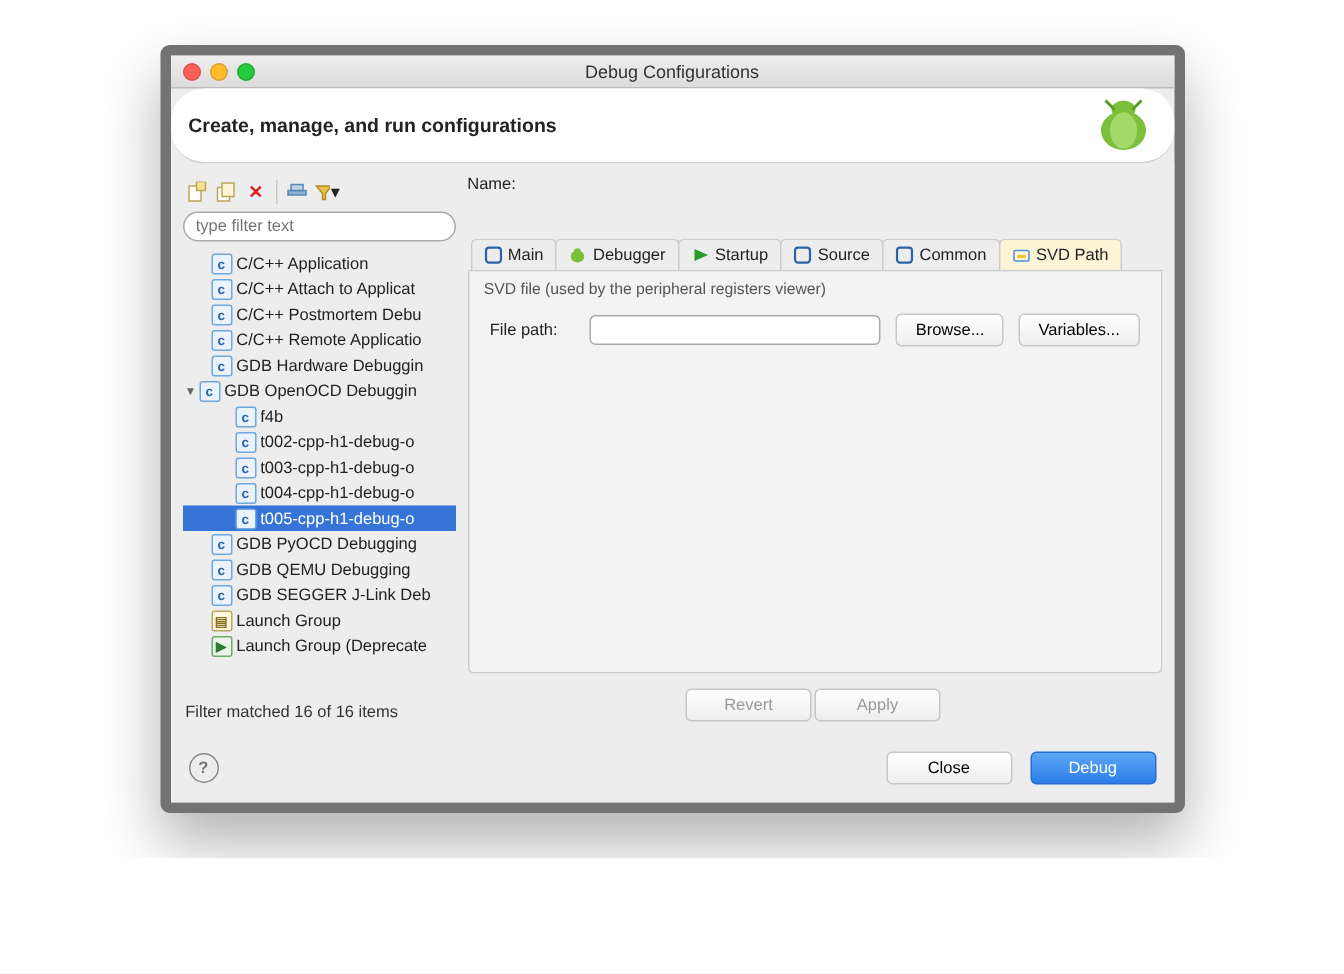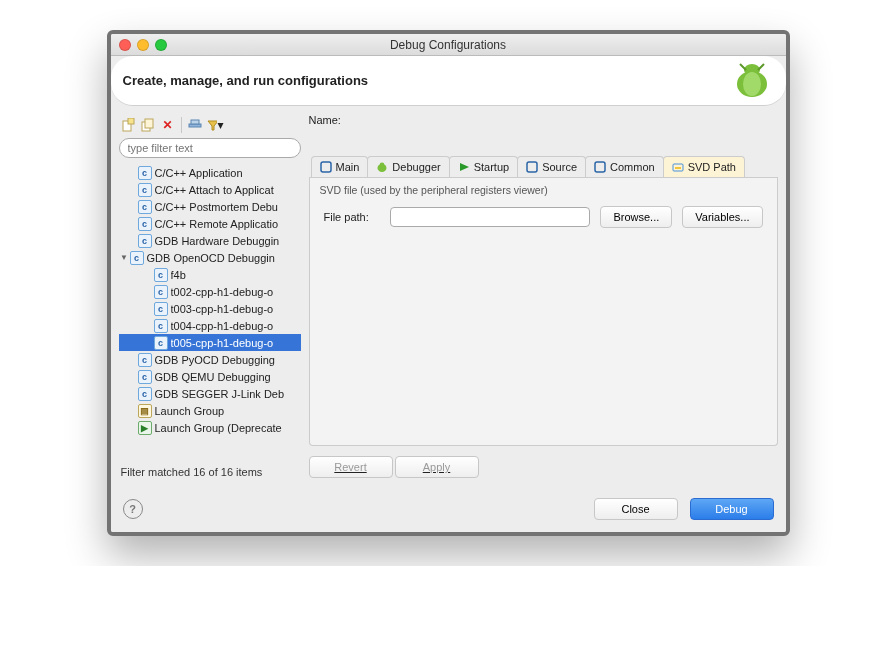--- a/index.html
+++ b/index.html
@@ -6,21 +6,21 @@
   body {
     margin: 0;
     font-family: "Helvetica Neue", Arial, sans-serif;
     font-size: 11px;
     background: #fff;
     color: #222;
   }
   .window {
     width: 683px;
     margin: 30px auto;
-    border: 4px solid #737373;
+    border: 7px solid #737373;
     border-radius: 6px;
     box-shadow: 0 20px 40px rgba(0,0,0,0.3);
     overflow: hidden;
     background: #ededed;
   }
   .titlebar {
     height: 22px;
     background: linear-gradient(#eee, #dcdcdc);
     border-bottom: 1px solid #bbb;
     display: flex;
@@ -243,24 +243,23 @@
     display: inline-flex; align-items: center; justify-content: center;
   }
   .btn.disabled { color: #999; }
   .btn.primary {
     background: linear-gradient(#5ea7f5, #2b7de9);
     color: #fff;
     border-color: #2b6cd2;
   }
   .action-row {
     display: flex;
-    justify-content: flex-start;
+    justify-content: center;
     gap: 2px;
     padding: 10px 2px 0 0;
-    text-decoration: underline;
   }
   .footer {
     display: flex;
     align-items: center;
     justify-content: space-between;
     padding: 12px;
     background: #ededed;
   }
   .help-icon {
     width: 20px; height: 20px;

